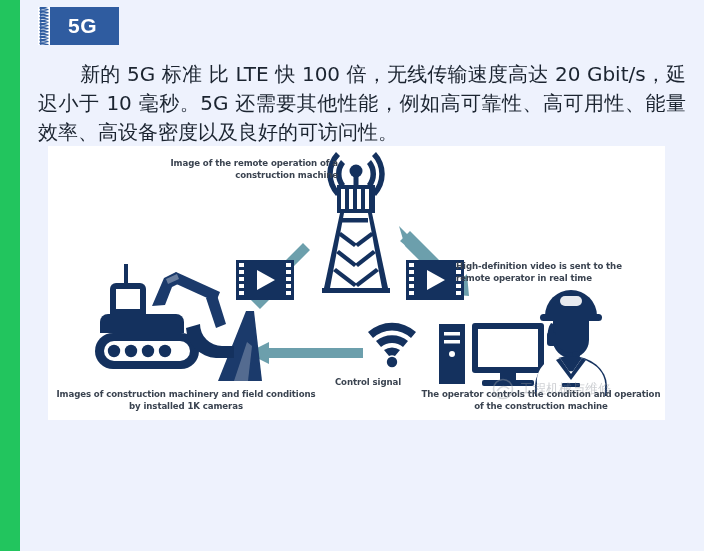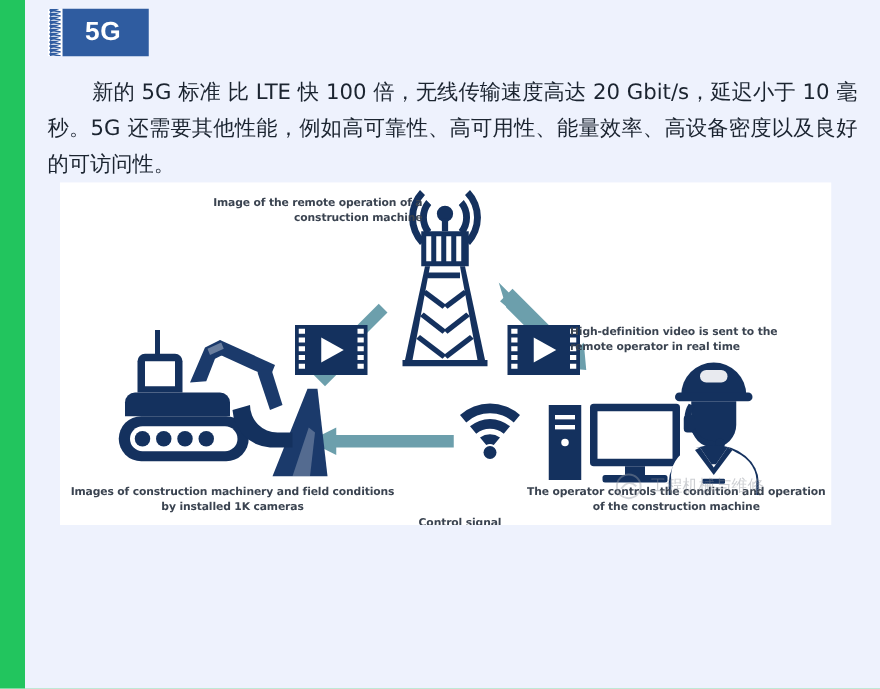--- a/index.html
+++ b/index.html
@@ -62,21 +62,21 @@
     padding: 0 22px 0 18px;
     display: flex;
     align-items: center;
     height: 38px;
     box-sizing: border-box;
   }
   
   .para {
     position: absolute;
     color: #1b2430;
-    font-size: 17px;
+    font-size: 20px;
     line-height: 29px;
     text-align: justify;
     font-family: "DejaVu Sans", "Liberation Sans", sans-serif;
   }
   .para .indent { display: inline-block; width: 2.1em; }
   #para-top {
     left: 38px;
     top: 60px;
     width: 648px;
   }
@@ -100,21 +100,21 @@
     position: absolute;
     font-family: "DejaVu Sans", "Liberation Sans", sans-serif;
     font-size: 8.6px;
     font-weight: bold;
     color: #3a4350;
     line-height: 12px;
     letter-spacing: -0.1px;
   }
   #label-remote  { left: 60px;  top: 11px;  width: 230px; text-align: right; }
   #label-hd      { left: 408px; top: 114px; width: 190px; text-align: left; }
-  #label-control { left: 255px; top: 230px; width: 130px; text-align: center; margin-top: 37px; }
+  #label-control { left: 255px; top: 230px; width: 130px; text-align: center; }
   #label-cameras { left: 8px;   top: 242px; width: 260px; text-align: center; }
   #label-operator{ left: 370px; top: 242px; width: 246px; text-align: center; }
   
   .watermark {
     position: absolute;
     left: 442px;
     top: 232px;
     width: 180px;
     height: 24px;
     opacity: 0.42;

